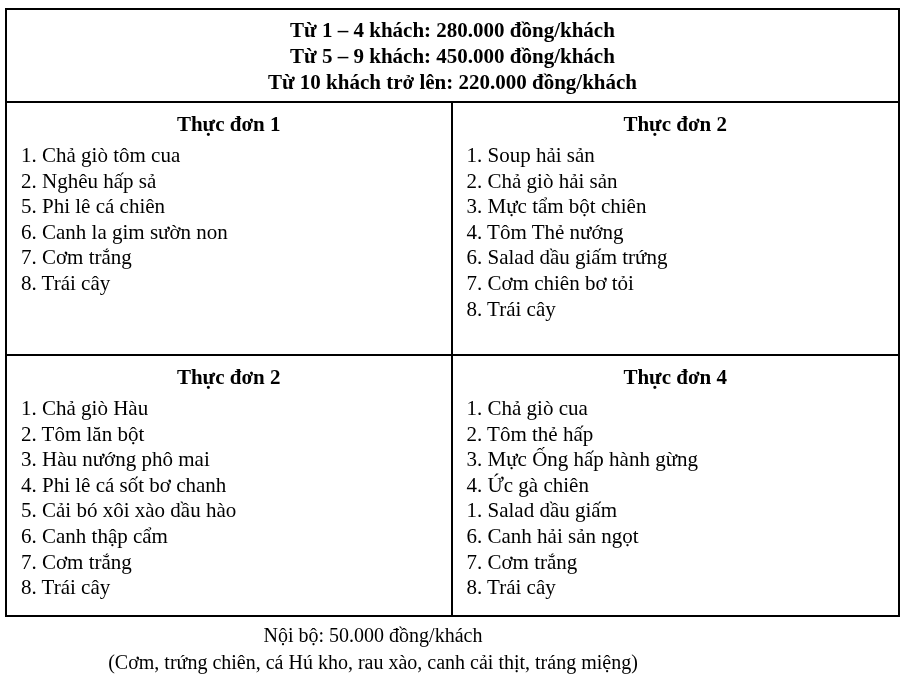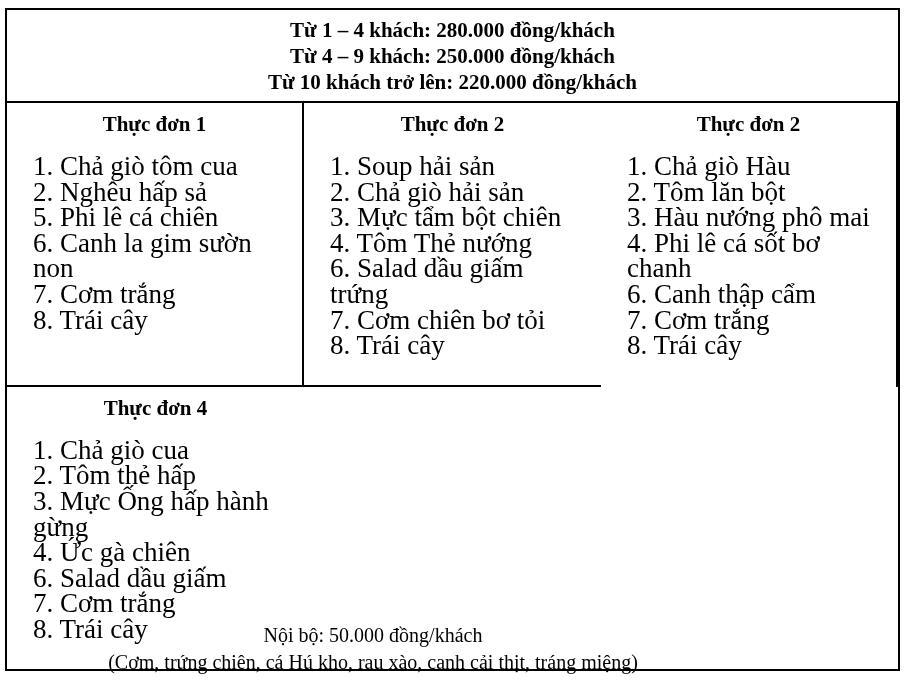--- a/index.html
+++ b/index.html
@@ -22,59 +22,59 @@
   .header-cell {
     text-align: center;
     font-weight: bold;
     font-size: 21px;
     line-height: 26px;
     padding: 7px 12px 6px;
     border-bottom: 2px solid #000;
   }
   .menus-grid {
     display: grid;
-    grid-template-columns: 1fr 1fr 1fr;
+    grid-template-columns: 1fr 1fr;
   }
   .menu-cell {
     padding: 5px 10px 10px 10px;
     min-height: 253px;
   }
   .col-left { border-right: 2px solid #000; }
   .row-top  { border-bottom: 2px solid #000; }
   .menu-title {
     text-align: center;
     font-weight: bold;
     font-size: 21px;
     line-height: 28px;
     margin: 2px 0 5px 0;
   }
   .menu-list {
     list-style: none;
-    margin: 16px; padding: 0;
-    font-size: 27px;
+    margin: 4px; padding: 0;
+    font-size: 21px;
     line-height: 25.6px;
     font-family: Liberation Serif, serif;
   }
   .footer-note {
     position: absolute;
     left: 0; top: 622px;
     width: 746px;
     text-align: center;
     font-size: 20px;
     line-height: 27px;
   }
 </style>
 </head>
 <body>
 
 <div class="doc-table">
 
   <div class="header-cell">
     <div>Từ 1 – 4 khách: 280.000 đồng/khách</div>
-    <div>Từ 4 – 9 khách: 250.000 đồng/khách</div>
+    <div>Từ 5 – 9 khách: 450.000 đồng/khách</div>
     <div>Từ 10 khách trở lên: 220.000 đồng/khách</div>
   </div>
 
   <div class="menus-grid">
 
     <div class="menu-cell col-left row-top">
       <div class="menu-title">Thực đơn 1</div>
       <ul class="menu-list">
         <li>1. Chả giò tôm cua</li>
         <li>2. Nghêu hấp sả</li>
@@ -98,34 +98,36 @@
       </ul>
     </div>
 
     <div class="menu-cell col-left">
       <div class="menu-title">Thực đơn 2</div>
       <ul class="menu-list">
         <li>1. Chả giò Hàu</li>
         <li>2. Tôm lăn bột</li>
         <li>3. Hàu nướng phô mai</li>
         <li>4. Phi lê cá sốt bơ chanh</li>
+        <li>5. Cải bó xôi xào dầu hào</li>
         <li>6. Canh thập cẩm</li>
         <li>7. Cơm trắng</li>
         <li>8. Trái cây</li>
       </ul>
     </div>
 
     <div class="menu-cell">
       <div class="menu-title">Thực đơn 4</div>
       <ul class="menu-list">
         <li>1. Chả giò cua</li>
         <li>2. Tôm thẻ hấp</li>
         <li>3. Mực Ống hấp hành gừng</li>
         <li>4. Ức gà chiên</li>
-        <li>6. Salad dầu giấm</li>
+        <li>1. Salad dầu giấm</li>
+        <li>6. Canh hải sản ngọt</li>
         <li>7. Cơm trắng</li>
         <li>8. Trái cây</li>
       </ul>
     </div>
 
   </div>
 </div>
 
 <div class="footer-note">
   <div>Nội bộ: 50.000 đồng/khách</div>

